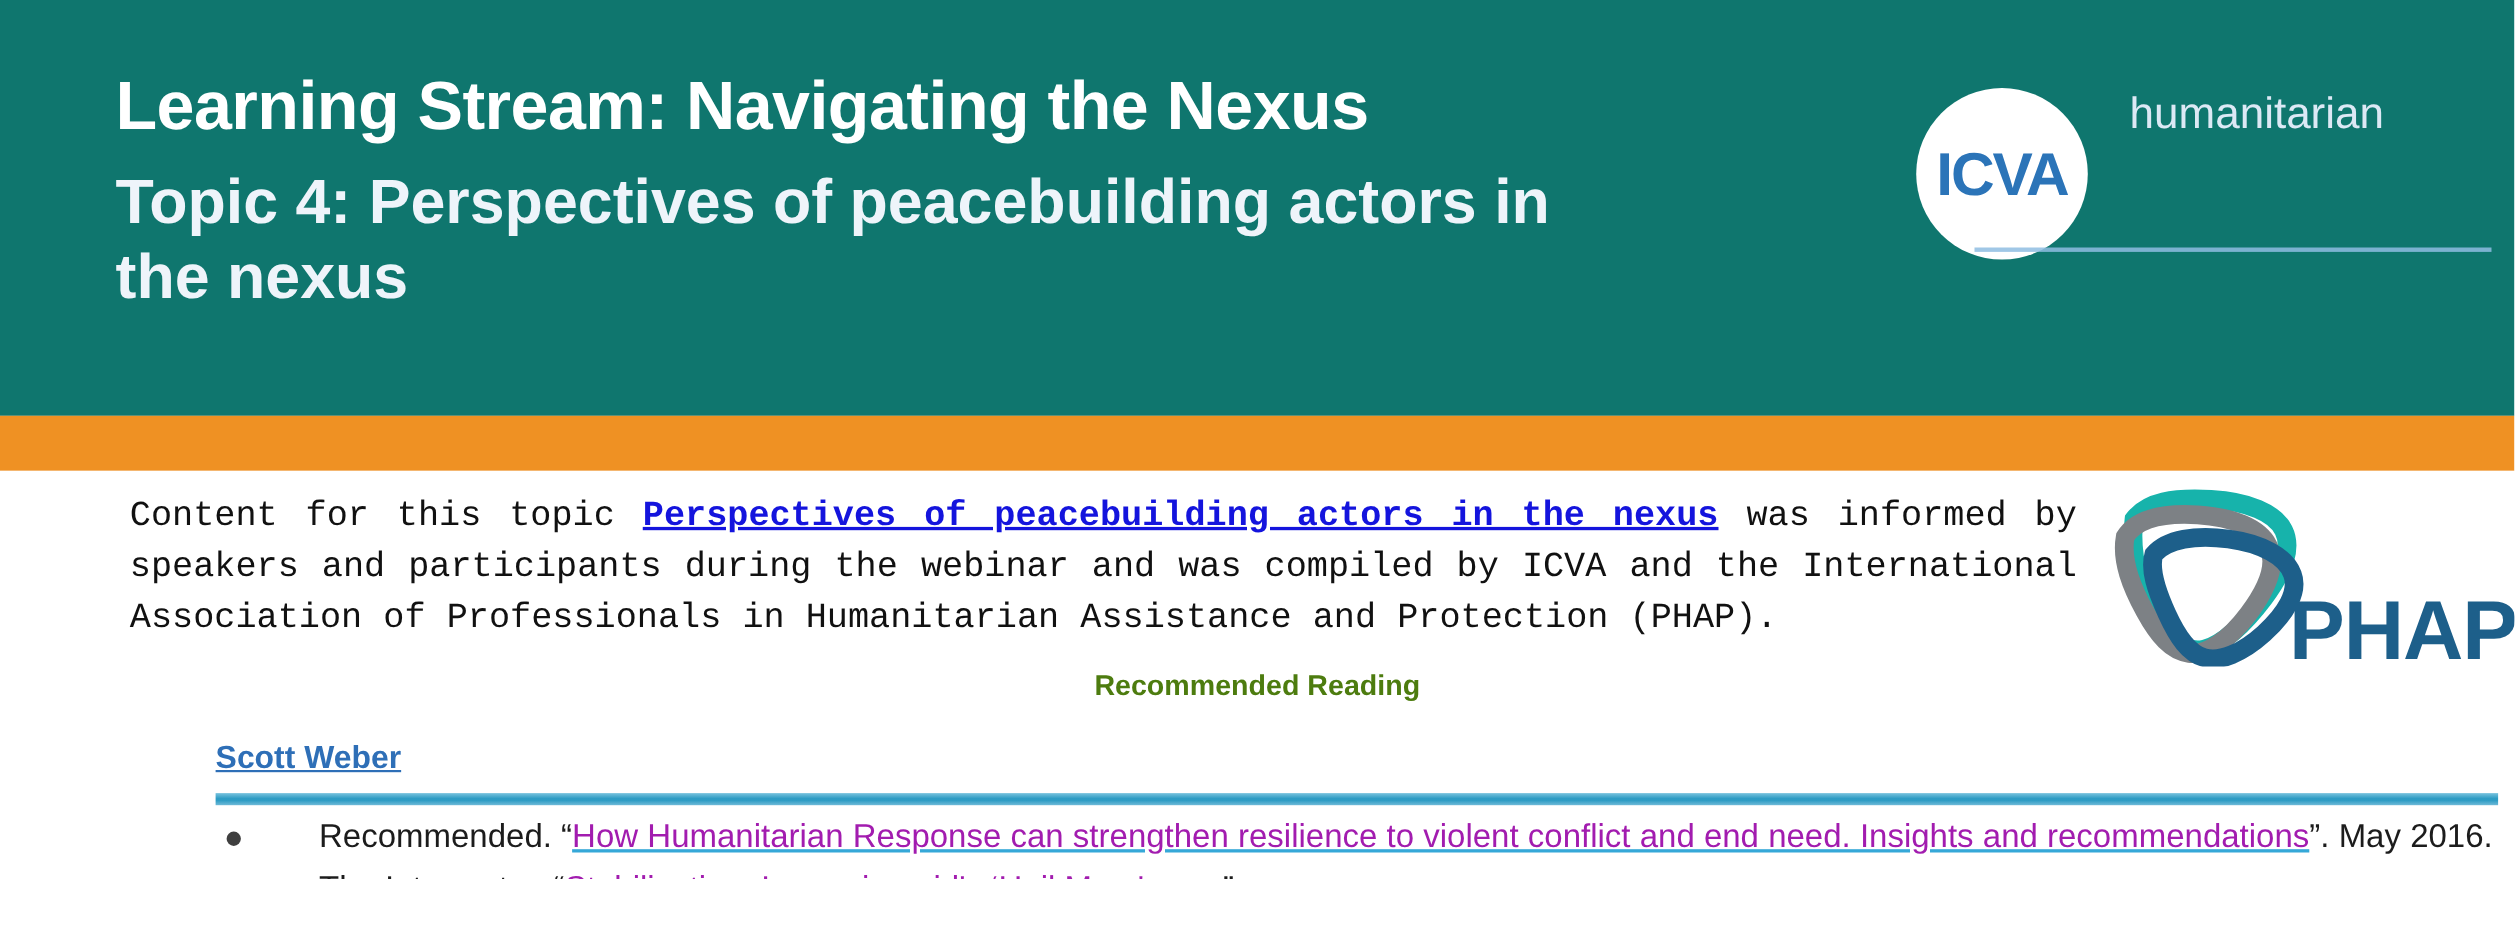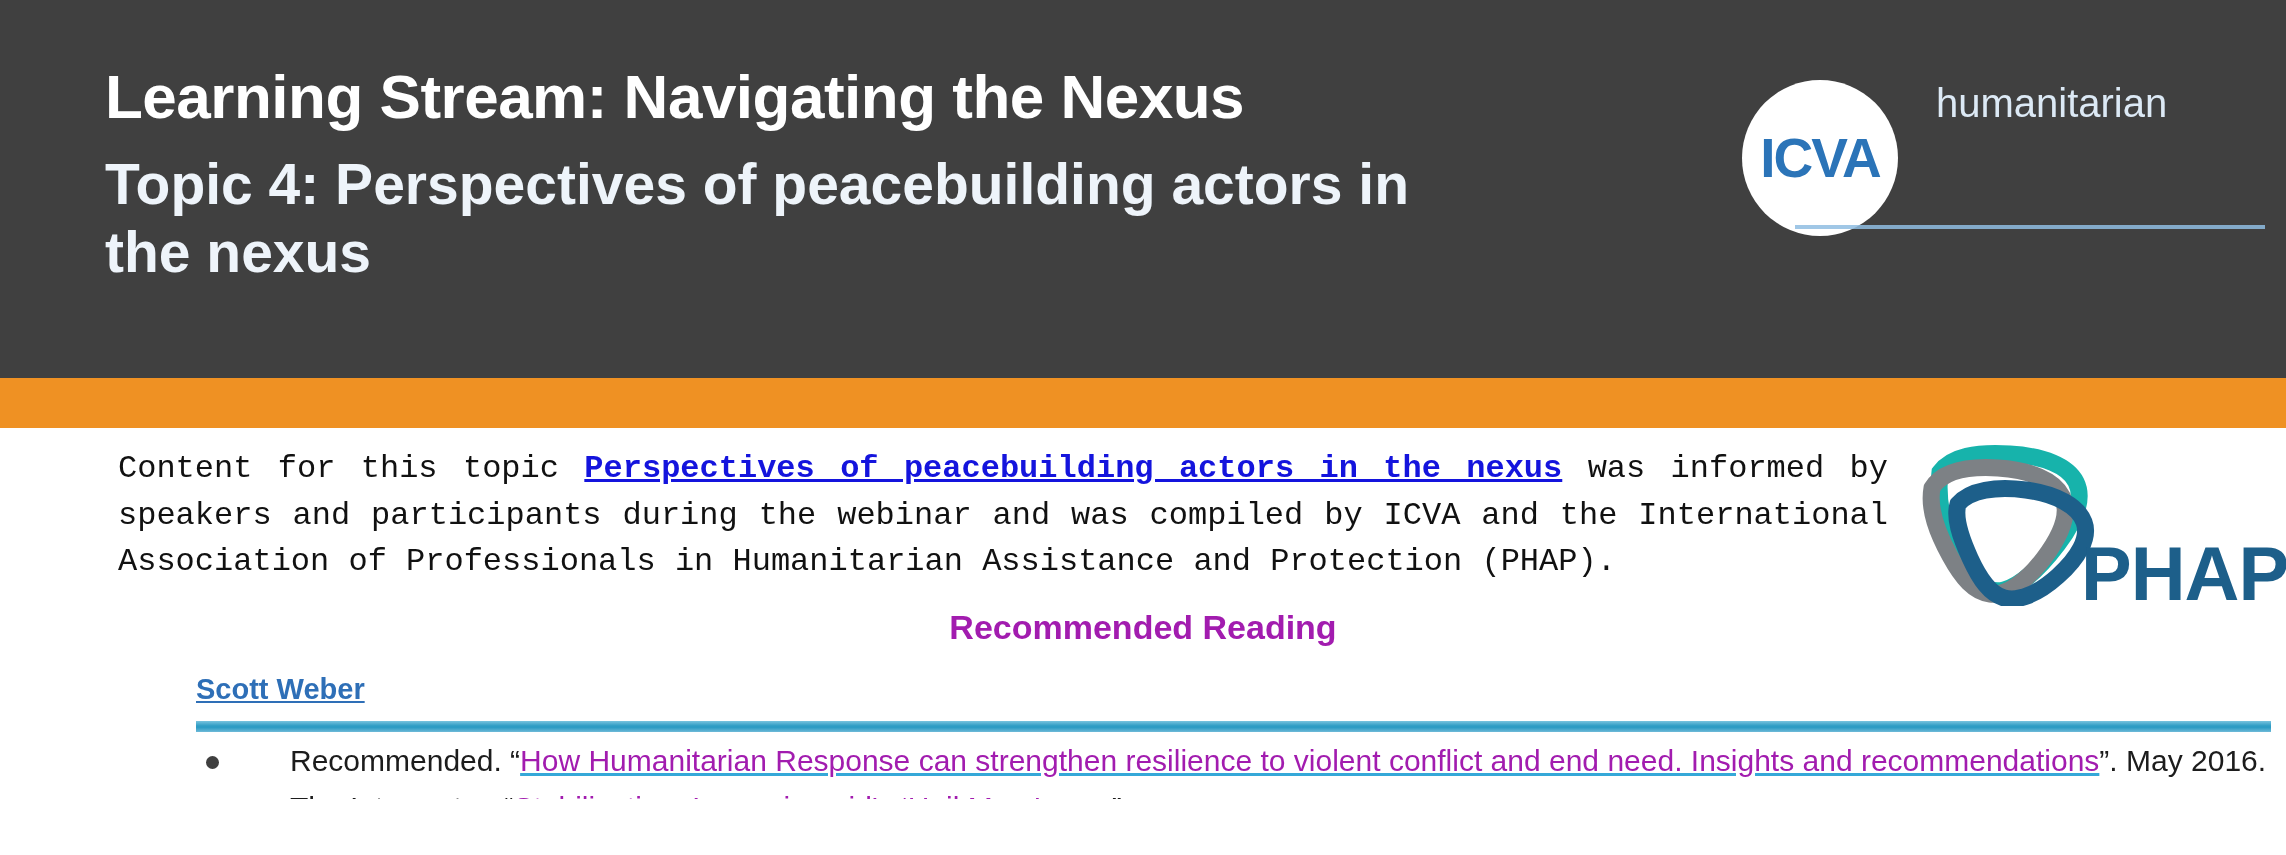--- a/index.html
+++ b/index.html
@@ -20,21 +20,21 @@
     overflow: hidden;
   }
 
   
   .header-banner {
     position: absolute;
     left: 0;
     top: 0;
     width: 2286px;
     height: 378px;
-    background: #404040;
+    background: #0f766e;
     overflow: hidden;
   }
 
   .header-titles {
     position: absolute;
     left: 105px;
     top: 62px;
     width: 1600px;
   }
 
@@ -168,22 +168,22 @@
     white-space: nowrap;
   }
 
   
   .rec-heading {
     position: absolute;
     left: 0;
     top: 180px;
     width: 2286px;
     text-align: center;
-    color: #a21caf;
-    font-size: 34px;
+    color: #4d7c0f;
+    font-size: 26px;
     font-weight: bold;
   }
 
   .author-name {
     position: absolute;
     left: 196px;
     top: 245px;
     font-size: 29px;
     font-weight: bold;
     color: #2e6fb7;

